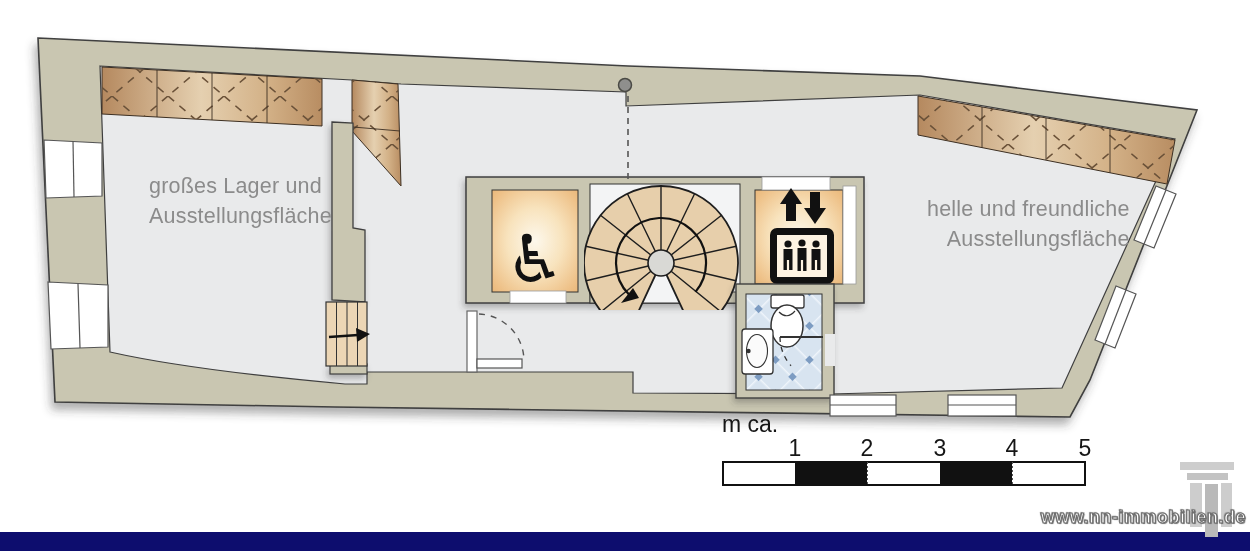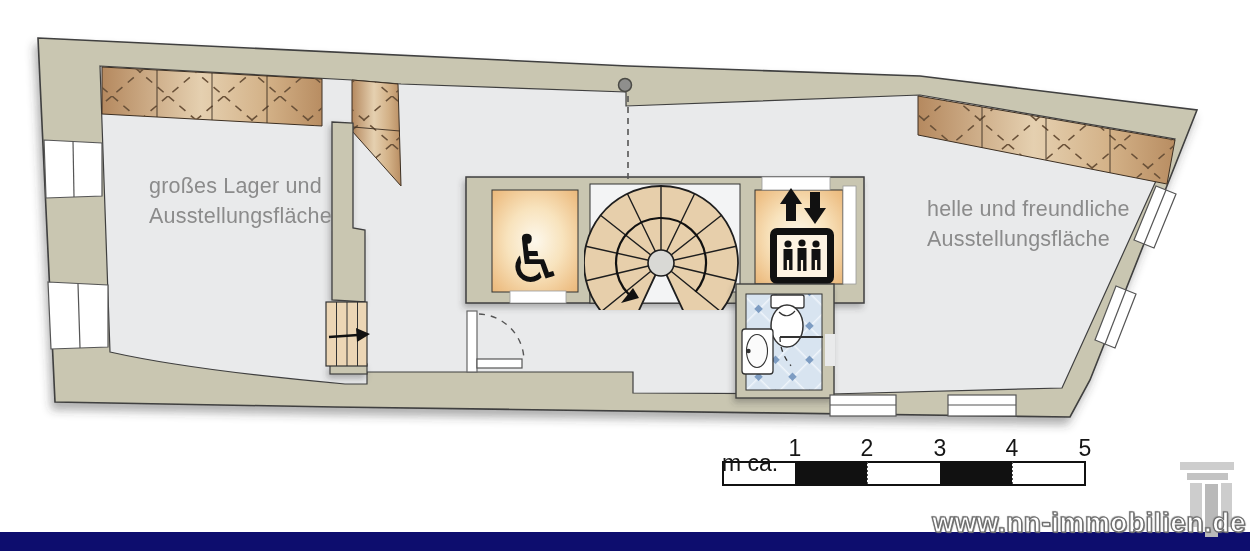--- a/index.html
+++ b/index.html
@@ -4,21 +4,21 @@
 <style>
   html,body{margin:0;padding:0;background:#fff;}
   .stage{position:relative;width:1250px;height:551px;background:#ffffff;overflow:hidden;
          font-family:"Liberation Sans",sans-serif;}
   .navy-bar{position:absolute;left:0;bottom:0;width:1250px;height:19px;z-index:1;}
   svg.plan{position:absolute;left:0;top:0;z-index:2;}
   .room-label{position:absolute;z-index:3;color:#8b8b8b;font-size:21.5px;line-height:30px;
               letter-spacing:.2px;white-space:nowrap;margin-left:21px;}
   .scale-text{position:absolute;z-index:3;color:#161616;font-size:23px;font-weight:500;white-space:nowrap;}
   .tick{transform:translateX(-50%);}
-  .watermark{position:absolute;z-index:4;right:4px;top:507px;font-size:28px;font-weight:700;
+  .watermark{position:absolute;z-index:4;right:4px;top:507px;font-size:18px;font-weight:700;
              color:#ffffff;-webkit-text-stroke:1.2px #6e6e6e;
              text-shadow:0 0 1px #777,1px 1px 1px #777,-1px -1px 1px #999;letter-spacing:.5px;}
 </style>
 </head>
 <body>
 
 <div class="stage">
 
   <div class="navy-bar" style="background:#0d0d6e;"></div>
 
@@ -198,26 +198,26 @@
       <rect x="1190" y="483" width="12" height="44" fill="#cdcdcd"></rect>
       <rect x="1205" y="484" width="13" height="53" fill="#b9b9b9"></rect>
       <rect x="1221" y="483" width="11" height="44" fill="#cdcdcd"></rect>
     </g>
   </svg>
 
   <div class="room-label" style="left:128px;top:171px;">
     <div>großes Lager und</div>
     <div>Ausstellungsfläche</div>
   </div>
-  <div class="room-label" style="left:906px;top:194px;">
+  <div class="room-label" style="left:906px;top:194px;text-align:right;">
     <div>helle und freundliche</div>
     <div>Ausstellungsfläche</div>
   </div>
 
-  <span class="scale-text" style="left:722px;top:450px;">m ca.</span>
+  <span class="scale-text" style="left:722px;top:411px;">m ca.</span>
   <span class="scale-text tick" style="left:795px;top:435px;">1</span>
   <span class="scale-text tick" style="left:867px;top:435px;">2</span>
   <span class="scale-text tick" style="left:940px;top:435px;">3</span>
   <span class="scale-text tick" style="left:1012px;top:435px;">4</span>
   <span class="scale-text tick" style="left:1085px;top:435px;">5</span>
 
   <div class="watermark">www.nn-immobilien.de</div>
 </div>
 
 </body></html>

